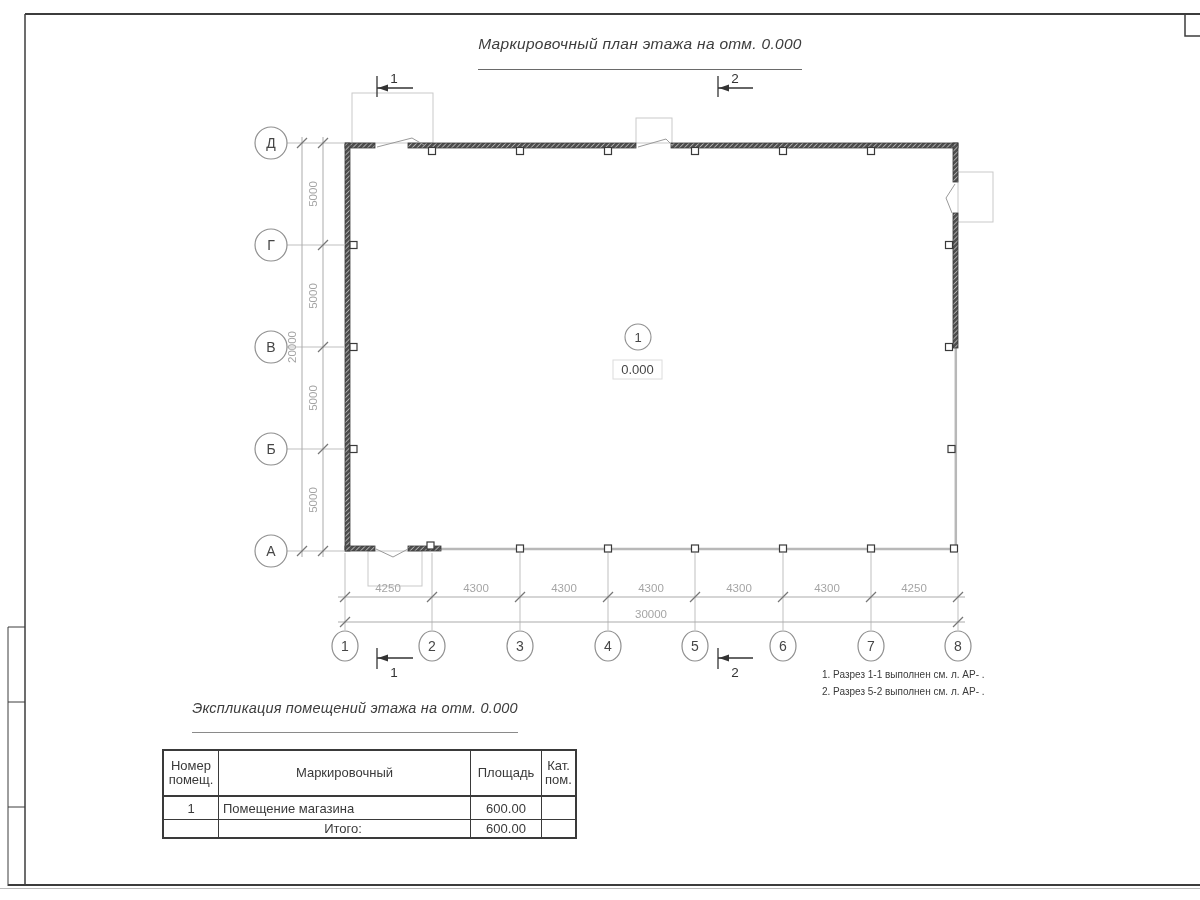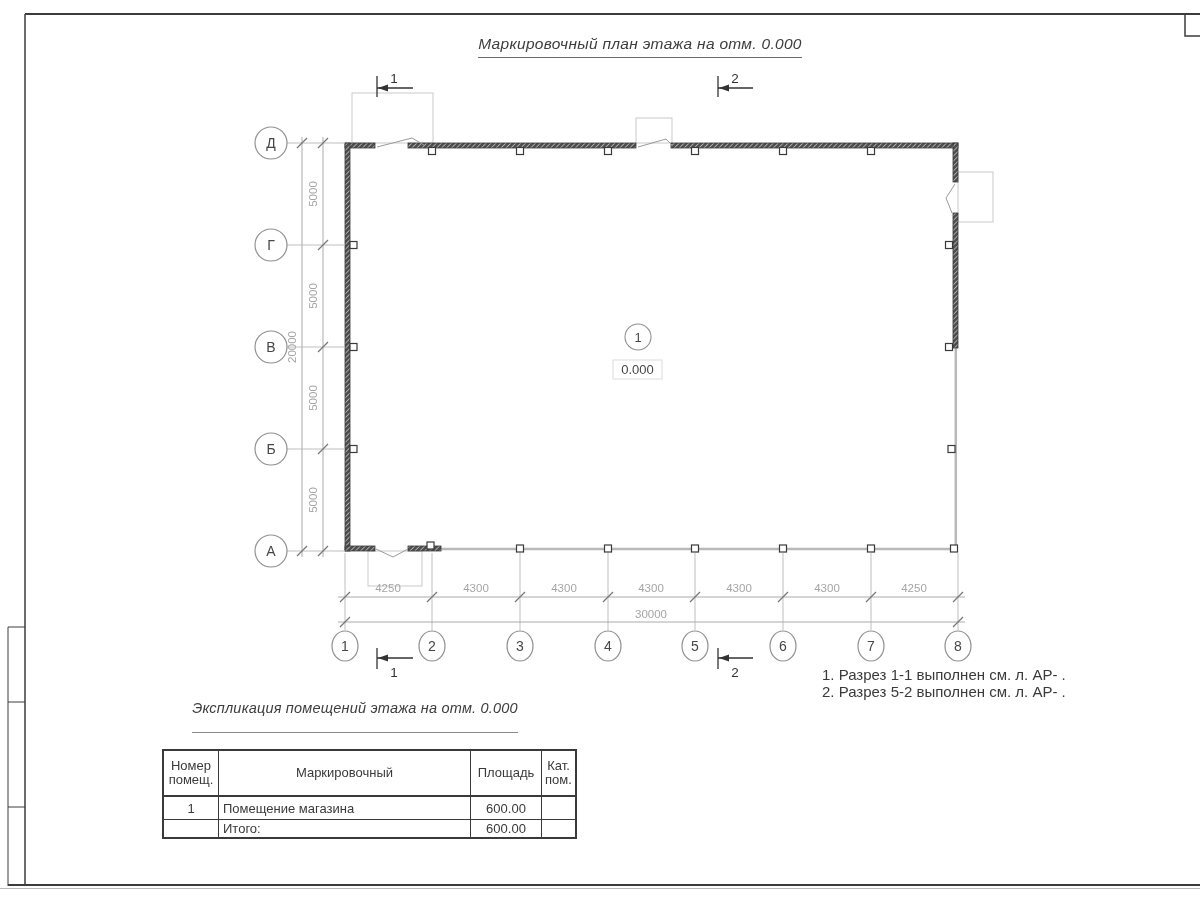--- a/index.html
+++ b/index.html
@@ -6,43 +6,43 @@
   body{
     width:1200px;height:900px;background:#ffffff;position:relative;overflow:hidden;
     font-family:"Liberation Sans", sans-serif;color:#3a3a3a;
   }
   .abs{position:absolute;}
   svg{position:absolute;left:0;top:0;}
   
   .plan-title{left:360px;top:35px;width:560px;text-align:center;}
   .plan-title span{
     font-style:italic;font-size:15.5px;letter-spacing:.3px;color:#3d3d3d;
-    border-bottom:1.2px solid #6a6a6a;padding-bottom:4px;display:inline-block;
+    border-bottom:1.2px solid #6a6a6a;padding-bottom:16px;display:inline-block;
   }
   .legend-title{left:150px;top:699px;width:410px;text-align:center;}
   .legend-title span{
     font-style:italic;font-size:14.5px;letter-spacing:.2px;color:#3d3d3d;
     border-bottom:1px solid #8a8a8a;padding-bottom:16px;display:inline-block;
   }
-  .notes{left:822px;top:666px;font-size:15px;line-height:17px;color:#3a3a3a;}
+  .notes{left:822px;top:666px;font-size:10px;line-height:17px;color:#3a3a3a;}
   
   .legend-table{left:162px;top:749px;}
   table{border-collapse:collapse;table-layout:fixed;font-size:13px;color:#3a3a3a;}
   table, td, th{border:1px solid #3a3a3a;}
   table{border-width:2.5px;}
   th{border-bottom-width:2.5px;font-weight:normal;padding:2px 2px;line-height:14px;}
   td{padding:1px 4px;}
   .c-num{width:46px;text-align:center;}
   .c-name{width:240px;text-align:left;}
   .c-area{width:62px;text-align:center;margin-left:28px;}
   .c-cat{width:25px;text-align:center;}
   .hdr-row th{height:40px;vertical-align:middle;text-align:center;}
   .data-row td{height:20px;}
   .total-row td{height:14px;}
-  .t-right{text-align:left;padding-right:7px;}
+  .t-right{text-align:center;padding-right:7px;}
 </style>
 </head>
 <body>
 
 <svg width="1200" height="900" viewBox="0 0 1200 900">
   <defs>
     <pattern id="hatch" patternUnits="userSpaceOnUse" width="3.5" height="3.5" patternTransform="rotate(45)">
       <rect width="3.5" height="3.5" fill="#4e4e4e"></rect>
       <line x1="0" y1="0" x2="0" y2="3.5" stroke="#ffffff" stroke-width="1"></line>
     </pattern>

